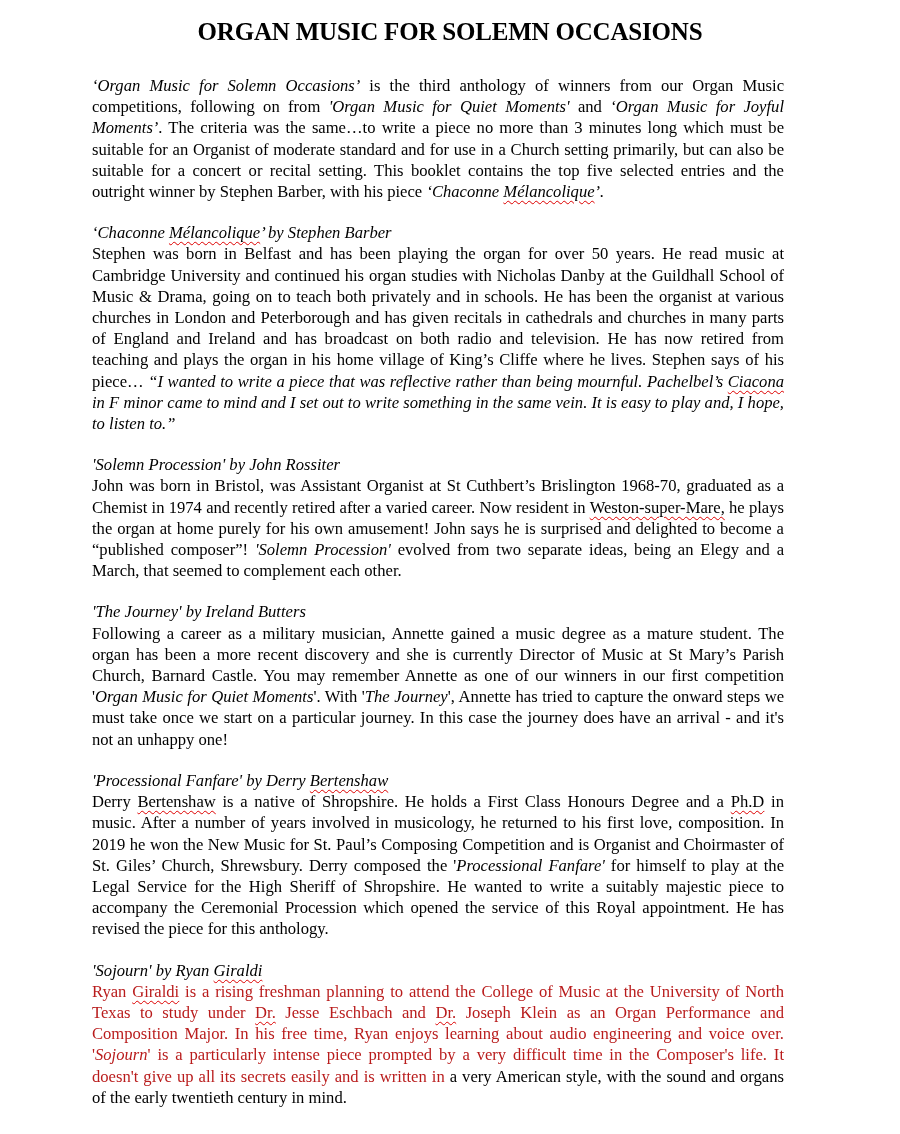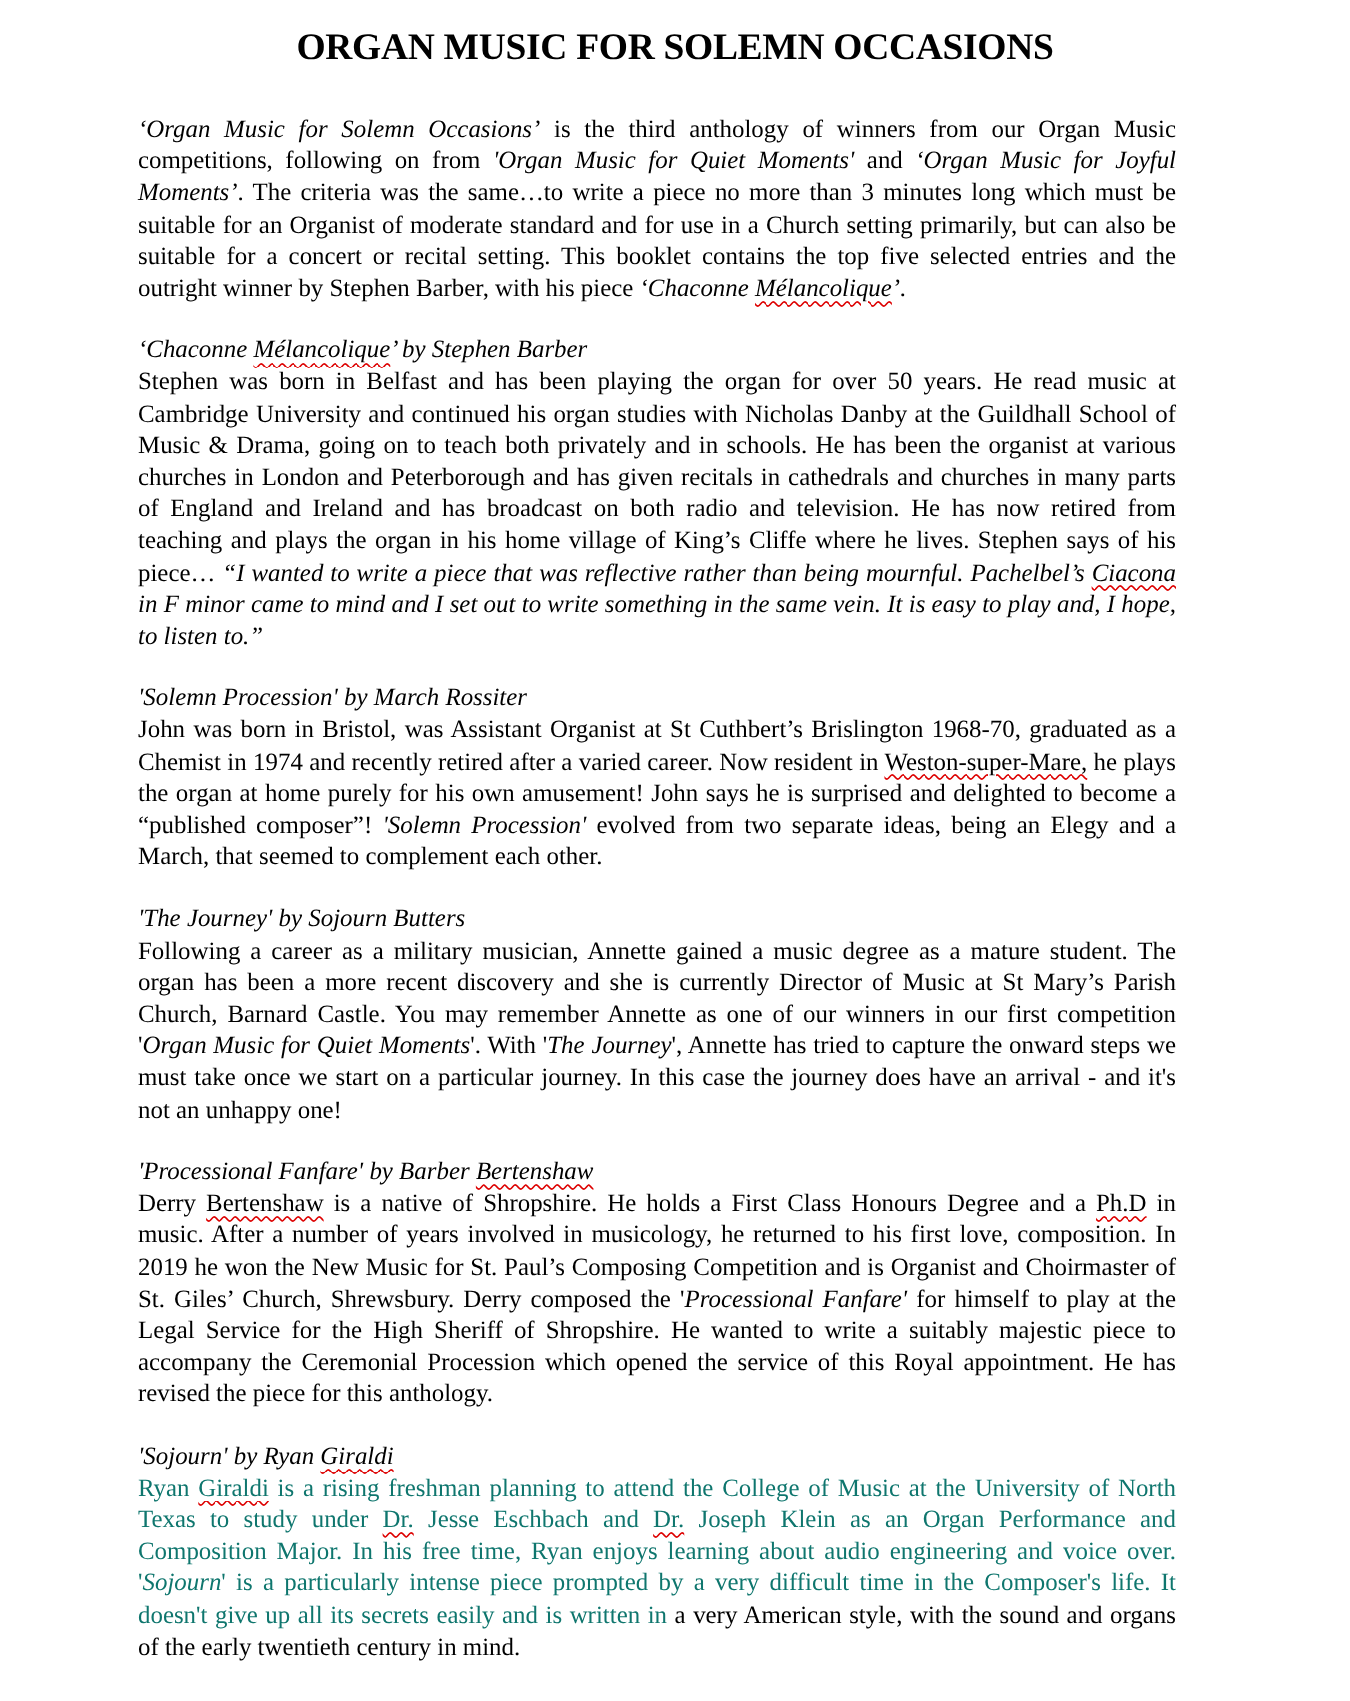--- a/index.html
+++ b/index.html
@@ -13,48 +13,48 @@
       margin: 0; position: absolute; top: 18px; left: 0; width: 900px;
       text-align: center; font-size: 25px; font-weight: bold; letter-spacing: -0.2px;
     }
     .content { position: absolute; left: 92px; top: 75px; width: 692px; font-size: 16.6px; line-height: 21.2px; }
     p { margin: 0; text-align: justify; }
     .section { margin-top: 20px; }
     .intro { margin-top: 0; }
     .heading { font-weight: normal; font-style: italic; }
     .i { font-style: italic; }
     .sp { text-decoration: underline wavy #d00; text-decoration-thickness: 1px; text-underline-offset: 3px; }
-    .grey { color: #0f766e; }
+    .grey { color: #b91c1c; }
   </style>
 </head>
 <body>
 
 <div class="page">
   <h1>ORGAN MUSIC FOR SOLEMN OCCASIONS</h1>
 
   <div class="content">
     <p class="intro"><span class="i">‘Organ Music for Solemn Occasions’</span><span> is the third anthology of winners from our Organ Music competitions, following on from </span><span class="i">'Organ Music for Quiet Moments'</span><span> and </span><span class="i">‘Organ Music for Joyful Moments’</span><span>. The criteria was the same…to write a piece no more than 3 minutes long which must be suitable for an Organist of moderate standard and for use in a Church setting primarily, but can also be suitable for a concert or recital setting. This booklet contains the top five selected entries and the outright winner by Stephen Barber, with his piece </span><span class="i">‘Chaconne </span><span class="i sp">Mélancolique</span><span class="i">’.</span></p>
 
     <div class="section">
       <p class="heading"><span>‘Chaconne </span><span class="sp">Mélancolique</span><span>’ by Stephen Barber</span></p>
       <p><span>Stephen was born in Belfast and has been playing the organ for over 50 years. He read music at Cambridge University and continued his organ studies with Nicholas Danby at the Guildhall School of Music &amp; Drama, going on to teach both privately and in schools. He has been the organist at various churches in London and Peterborough and has given recitals in cathedrals and churches in many parts of England and Ireland and has broadcast on both radio and television. He has now retired from teaching and plays the organ in his home village of King’s Cliffe where he lives. Stephen says of his piece… </span><span class="i">“I wanted to write a piece that was reflective rather than being mournful. Pachelbel’s </span><span class="i sp">Ciacona</span><span class="i"> in F minor came to mind and I set out to write something in the same vein. It is easy to play and, I hope, to listen to.”</span></p>
     </div>
 
     <div class="section">
-      <p class="heading">'Solemn Procession' by March Rossiter</p>
+      <p class="heading">'Solemn Procession' by John Rossiter</p>
       <p><span>John was born in Bristol, was Assistant Organist at St Cuthbert’s Brislington 1968-70, graduated as a Chemist in 1974 and recently retired after a varied career. Now resident in </span><span class="sp">Weston-super-Mare,</span><span> he plays the organ at home purely for his own amusement! John says he is surprised and delighted to become a “published composer”! </span><span class="i">'Solemn Procession'</span><span> evolved from two separate ideas, being an Elegy and a March, that seemed to complement each other.</span></p>
     </div>
 
     <div class="section">
-      <p class="heading">'The Journey' by Sojourn Butters</p>
+      <p class="heading">'The Journey' by Ireland Butters</p>
       <p><span>Following a career as a military musician, Annette gained a music degree as a mature student. The organ has been a more recent discovery and she is currently Director of Music at St Mary’s Parish Church, Barnard Castle. You may remember Annette as one of our winners in our first competition '</span><span class="i">Organ Music for Quiet Moments</span><span>'. With '</span><span class="i">The Journey</span><span>', Annette has tried to capture the onward steps we must take once we start on a particular journey. In this case the journey does have an arrival - and it's not an unhappy one!</span></p>
     </div>
 
     <div class="section">
-      <p class="heading"><span>'Processional Fanfare' by Barber </span><span class="sp">Bertenshaw</span></p>
+      <p class="heading"><span>'Processional Fanfare' by Derry </span><span class="sp">Bertenshaw</span></p>
       <p><span>Derry </span><span class="sp">Bertenshaw</span><span> is a native of  Shropshire. He holds a First Class Honours Degree and a </span><span class="sp">Ph.D</span><span> in music. After a number of years involved in musicology, he returned to his first love, composition. In 2019 he won the New Music for St. Paul’s Composing Competition and is Organist and Choirmaster of St. Giles’ Church, Shrewsbury. Derry composed the '</span><span class="i">Processional Fanfare'</span><span> for himself to play at the Legal Service for the High Sheriff of Shropshire. He wanted to write a suitably majestic piece to accompany the Ceremonial Procession which opened the service of this Royal appointment. He has revised the piece for this anthology.</span></p>
     </div>
 
     <div class="section">
       <p class="heading"><span>'Sojourn' by Ryan </span><span class="sp">Giraldi</span></p>
       <p><span class="grey">Ryan </span><span class="grey sp">Giraldi</span><span class="grey"> is a rising freshman planning to attend the College of Music at the University of North Texas to study under </span><span class="grey sp">Dr.</span><span class="grey"> Jesse Eschbach and </span><span class="grey sp">Dr.</span><span class="grey"> Joseph Klein as an Organ Performance and Composition Major. In his free time, Ryan enjoys learning about audio engineering and voice over. '</span><span class="grey i">Sojourn</span><span class="grey">' is a particularly intense piece prompted by a very difficult time in the Composer's life. It doesn't give up all its secrets easily and is written in </span><span>a very American style, with the sound and organs of the early twentieth century in mind.</span></p>
     </div>
   </div>
 </div>
 

